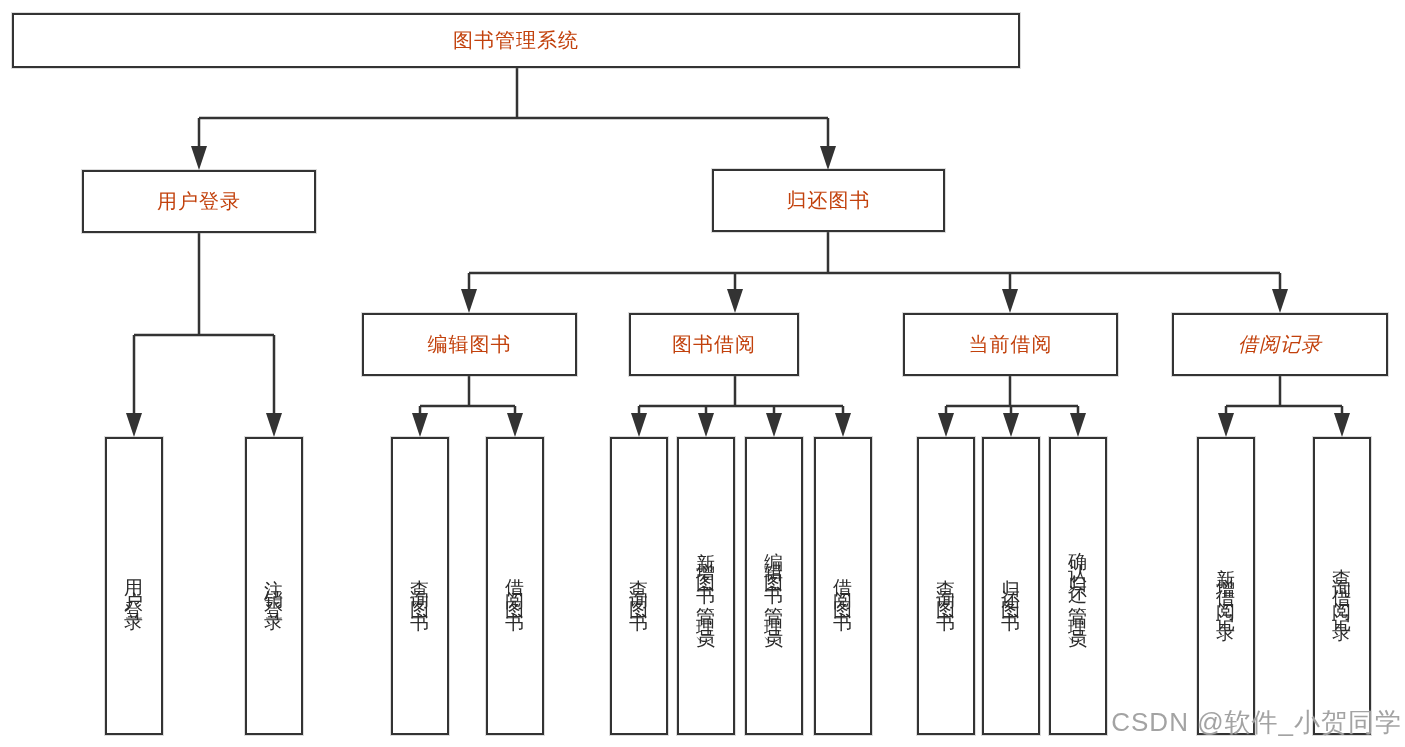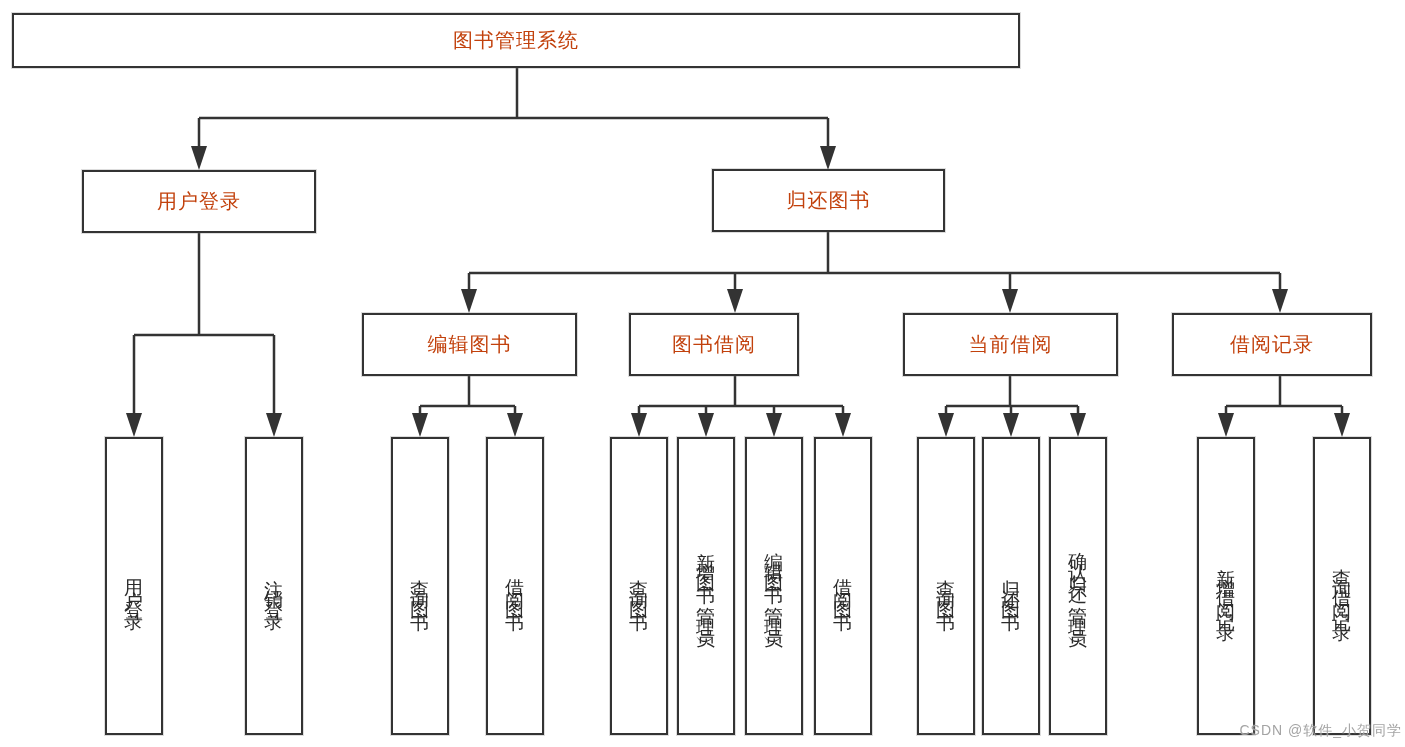--- a/index.html
+++ b/index.html
@@ -54,21 +54,21 @@
     color: #2b2b2b;
     font-size: 19px;
     letter-spacing: 11px;
     line-height: 1;
     white-space: nowrap;
   }
   .watermark {
     position: absolute;
     right: 3px;
     bottom: 7px;
-    font-size: 14px;
+    font-size: 26px;
     color: rgba(158,158,158,0.95);
     text-shadow: 0 0 2px rgba(255,255,255,0.8);
     letter-spacing: 1px;
   }
 </style>
 </head>
 <body>
 
 <div class="canvas">
 
@@ -118,21 +118,21 @@
 
   <div class="node" style="left:362px; top:313px; width:215px; height:63px;">
     <span>编辑图书</span>
   </div>
   <div class="node" style="left:629px; top:313px; width:170px; height:63px;">
     <span>图书借阅</span>
   </div>
   <div class="node" style="left:903px; top:313px; width:215px; height:63px;">
     <span>当前借阅</span>
   </div>
-  <div class="node" style="left:1172px; top:313px; width:200px; height:63px;">
+  <div class="node" style="left:1172px; top:313px; width:216px; height:63px;font-style:italic;">
     <span>借阅记录</span>
   </div>
 
   <div class="leaf" style="left:105px;">
     <span class="vtext">用户登录</span>
   </div>
   <div class="leaf" style="left:245px;">
     <span class="vtext">注销登录</span>
   </div>
 

